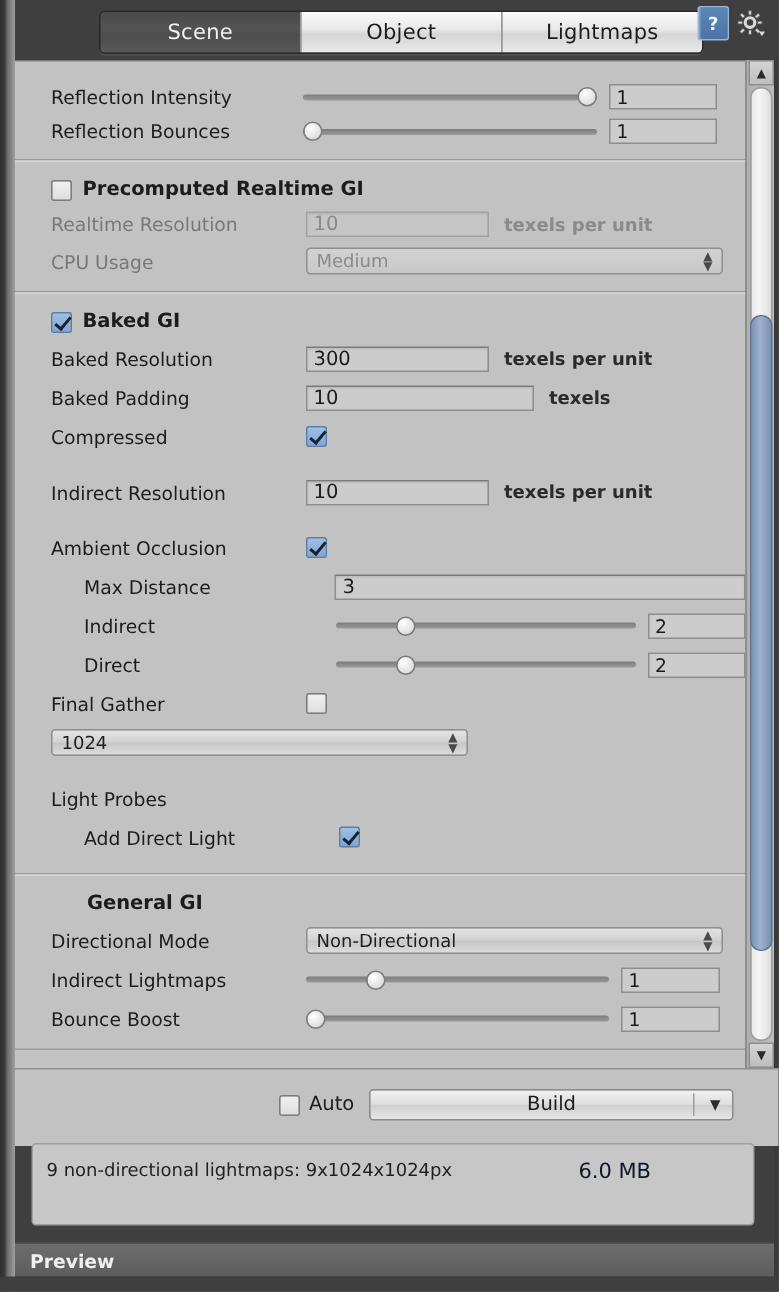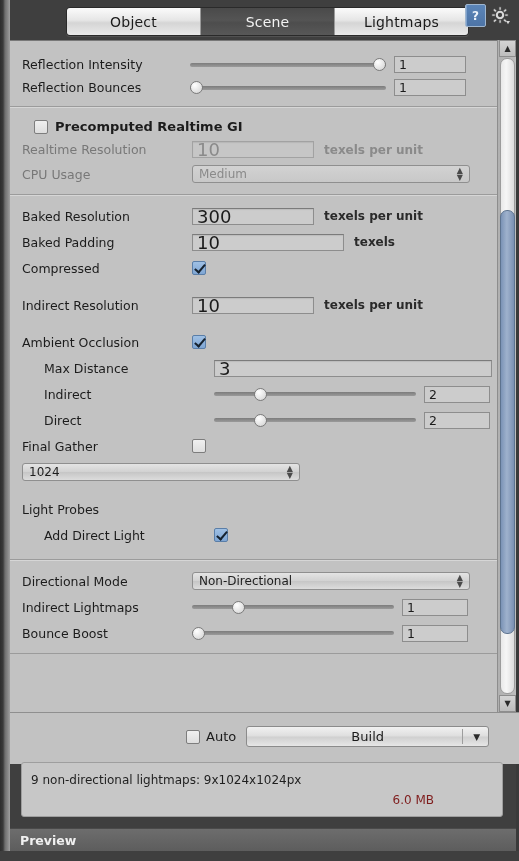--- a/index.html
+++ b/index.html
@@ -112,21 +112,21 @@
     border-top: 1px solid #d6d6d6;
     background: #c2c2c2;
     padding: 0;
   }
   .section.first { border-top: none; }
 
   .row {
     display: flex;
     align-items: center;
     height: 23px;
-    padding-left: 12px;
+    padding-left: 24px;
     box-sizing: border-box;
   }
   .row.tall { height: 26px; }
 
   .label {
     font-size: 12.5px;
     color: #1c1c1c;
     white-space: nowrap;
   }
   .label.dim { color: #787878; }
@@ -138,21 +138,21 @@
   
   .textfield {
     height: 17px;
     background: #cccccc;
     border: 1px solid #8d8d8d;
     border-top-color: #7b7b7b;
     box-sizing: border-box;
     display: flex;
     align-items: center;
     padding: 0 4px;
-    font-size: 18px;
+    font-size: 13px;
     color: #1b1b1b;
     box-shadow: inset 0 1px 1px rgba(0,0,0,0.08);
   }
   .textfield.dim { color: #8a8a8a; background: #c6c6c6; border-color: #a2a2a2; }
 
   .numfield {
     width: 70px;
     height: 17px;
     background: #cccccc;
     border: 1px solid #8d8d8d;
@@ -351,23 +351,22 @@
   .info-text {
     position: absolute;
     left: 9px; top: 10px;
     font-size: 12px;
     color: #1f1f1f;
     white-space: nowrap;
   }
   .info-size {
     position: absolute;
     right: 68px; top: 10px;
-    font-size: 12px;
-    color: #7f1d1d;
-    margin-top: 20px;
+    font-size: 14px;
+    color: #0f172a;
   }
 
   
   #previewbar {
     position: absolute;
     left: 10px; top: 828px;
     width: 506px; height: 23px;
     background: linear-gradient(to bottom, #6d6d6d, #5d5d5d);
     border-top: 1px solid #4a4a4a;
     box-sizing: border-box;
@@ -417,25 +416,25 @@
 </head>
 <body>
 
 <div id="window">
 
   <div class="left-gutter"></div>
   <div class="right-edge"></div>
 
   <div id="tabbar">
     <div class="tab-group">
+      <div class="tab active">
+        <span>Scene</span>
+      </div>
       <div class="tab">
         <span>Object</span>
-      </div>
-      <div class="tab active">
-        <span>Scene</span>
       </div>
       <div class="tab">
         <span>Lightmaps</span>
       </div>
     </div>
     <div class="topicons">
       <div class="helpicon">
         <span>?</span>
       </div>
       <div class="gearicon">
@@ -510,20 +509,24 @@
         <div class="dropdown dim" style="width:278px">
           <span>Medium</span>
           <span class="updown">▲<br>▼</span>
         </div>
       </div>
       <div class="spacer6"></div>
     </div>
 
     <div class="section">
       <div class="spacer6"></div>
+      <div class="row">
+        <div class="checkbox checked"></div>
+        <span class="label bold" style="margin-left:7px">Baked GI</span>
+      </div>
 
       <div class="row tall">
         <span class="label" style="width:170px">Baked Resolution</span>
         <div class="textfield" style="width:122px">
           <span>300</span>
         </div>
         <span class="unit">texels per unit</span>
       </div>
 
       <div class="row tall">
@@ -605,20 +608,23 @@
 
       <div class="row tall">
         <span class="label indent" style="width:170px">Add Direct Light</span>
         <div class="checkbox checked"></div>
       </div>
       <div class="spacer10"></div>
     </div>
 
     <div class="section">
       <div class="spacer6"></div>
+      <div class="row" style="padding-left:48px">
+        <span class="label bold">General GI</span>
+      </div>
       <div class="row tall">
         <span class="label" style="width:170px">Directional Mode</span>
         <div class="dropdown" style="width:278px">
           <span>Non-Directional</span>
           <span class="updown">▲<br>▼</span>
         </div>
       </div>
       <div class="row tall">
         <span class="label" style="width:170px">Indirect Lightmaps</span>
         <div class="slider" style="width:202px">

